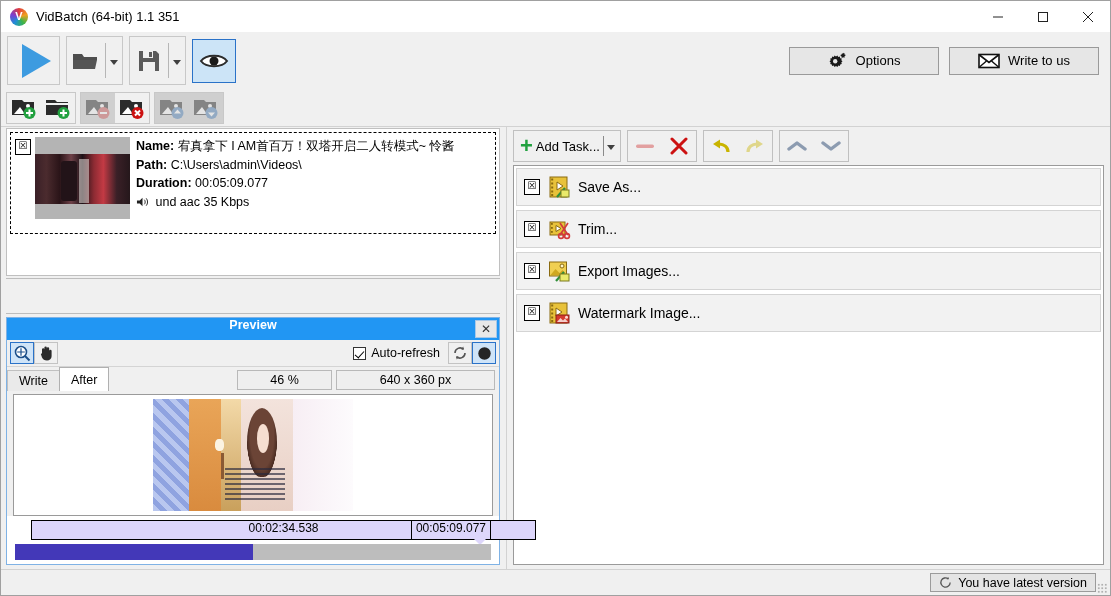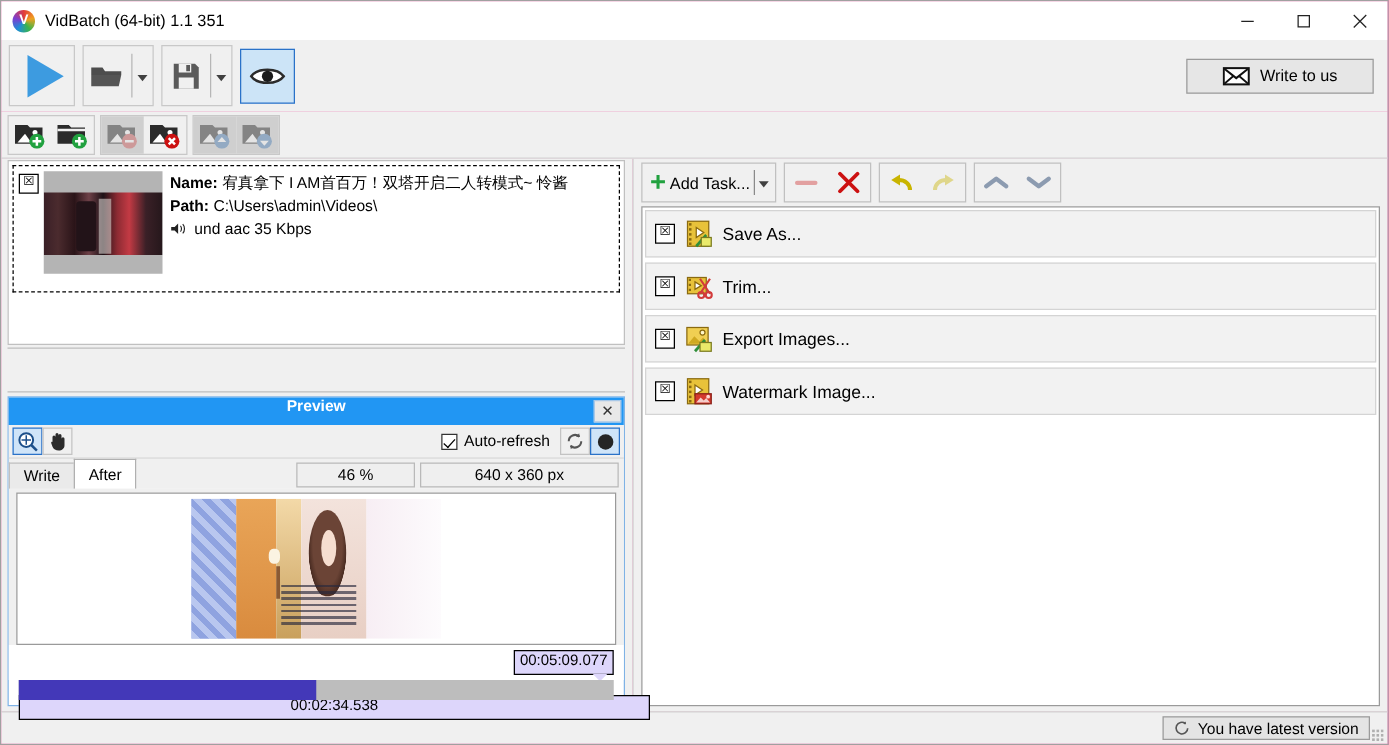--- a/index.html
+++ b/index.html
@@ -123,21 +123,21 @@
   .face{position:absolute;left:30%;top:22%;width:24%;height:26%;background:#f6ded0;border-radius:50%;}
   .lamp{position:absolute;left:31%;top:36%;width:9px;height:12px;background:#fbf3e2;border-radius:40%;}
   .lampstem{position:absolute;left:34%;top:48%;width:3px;height:26px;background:#8a5a34;}
   .capt{position:absolute;left:36%;top:62%;width:30%;height:30%;
         background:repeating-linear-gradient(180deg,rgba(40,40,60,.65) 0 2px,rgba(255,255,255,0) 2px 5px);}
 
   
   .tlrow{height:28px;position:relative;flex:0 0 auto;background:#fff;}
   .tltag{position:absolute;top:4px;height:20px;border:1px solid #000;background:#ddd6fb;
          font-size:12px;display:flex;align-items:center;padding:0 4px;box-sizing:border-box;}
-  .tltag.left{left:8px;margin-top:36px;}
+  .tltag.left{left:24px;}
   .tltag.right{right:8px;}
   .tltag.right:after{content:"";position:absolute;right:4px;bottom:-6px;width:0;height:0;
          border-left:6px solid transparent;border-right:6px solid transparent;border-top:6px solid #ddd6fb;}
   .slider{height:16px;margin:0 8px 4px 8px;background:#bdbdbd;position:relative;flex:0 0 auto;}
   .slider .fill{position:absolute;left:0;top:0;bottom:0;background:#4338b8;}
 
   
   .ttoolbar{height:38px;display:flex;align-items:center;padding-left:6px;box-sizing:border-box;flex:0 0 auto;}
   .tgrp{display:flex;align-items:center;border:1px solid #c0c0c0;height:32px;box-sizing:border-box;margin-right:6px;}
   .addtask{height:30px;display:flex;align-items:center;padding:0 2px 0 6px;font-size:13px;gap:3px;}
@@ -225,20 +225,30 @@
 
     <div class="eyebtn">
       <svg width="30" height="20" viewBox="0 0 30 20">
         <path d="M2 10c5-7 21-7 26 0-5 7-21 7-26 0z" fill="#fff" stroke="#2b2b2b" stroke-width="2"></path>
         <circle cx="15" cy="10" r="4.5" fill="#1a1a1a"></circle>
       </svg>
     </div>
 
     <div class="right-btns">
       <div class="pbtn">
+        <svg width="20" height="18" viewBox="0 0 20 18">
+          <g fill="#1a1a1a">
+            <path d="M8 4.5l1.4-.9.9 1.4 1.6-.4.3 1.6 1.6.4-.5 1.6 1.2 1.1-1.2 1.1.5 1.6-1.6.4-.3 1.6-1.6-.4-.9 1.4L8 14.1l-1.4.9-.9-1.4-1.6.4-.3-1.6-1.6-.4.5-1.6L1.5 9.3l1.2-1.1-.5-1.6 1.6-.4.3-1.6 1.6.4.9-1.4z"></path>
+          </g>
+          <circle cx="7.2" cy="9.3" r="2.2" fill="#e6e6e6"></circle>
+          <path d="M14 1.2l1 .5.6-.9 1 .6-.2 1.1 1.1.2-.1 1.1-1 .4.4 1-.9.6-.9-.7-.7.8-.9-.6.2-1.1-1-.3.1-1.1 1-.4z" fill="#1a1a1a"></path>
+        </svg>
+        <span>Options</span>
+      </div>
+      <div class="pbtn">
         <svg width="22" height="16" viewBox="0 0 22 16">
           <rect x="1" y="1.5" width="20" height="13" fill="#fff" stroke="#111" stroke-width="1.6"></rect>
           <path d="M1.5 2l9.5 7.5L20.5 2" fill="none" stroke="#111" stroke-width="1.6"></path>
           <path d="M1.5 14l7-6M20.5 14l-7-6" fill="none" stroke="#111" stroke-width="1.4"></path>
         </svg>
         <span>Write to us</span>
       </div>
     </div>
   </div>
 
@@ -314,20 +324,22 @@
           <div class="thumb">
             <div class="frame"></div>
               <div class="fg"></div>
               <div class="fg2"></div>
           </div>
           <div class="meta">
             <div class="row"><b>Name:</b>
               <span>宥真拿下 I AM首百万！双塔开启二人转模式~ 怜酱</span></div>
             <div class="row"><b>Path:</b>
               <span>C:\Users\admin\Videos\</span></div>
+            <div class="row"><b>Duration:</b>
+              <span>00:05:09.077</span></div>
             <div class="row">
               <svg class="miniicon" viewBox="0 0 14 13">
                 <path d="M1 5h3l3-3v9L4 8H1z" fill="#222"></path>
                 <path d="M9 4c1.2 1.2 1.2 3.8 0 5M11 2.5c2 2 2 6 0 8" fill="none" stroke="#222" stroke-width="1"></path>
               </svg>
               <span>und aac 35 Kbps</span>
             </div>
           </div>
         </div>
       </div>

